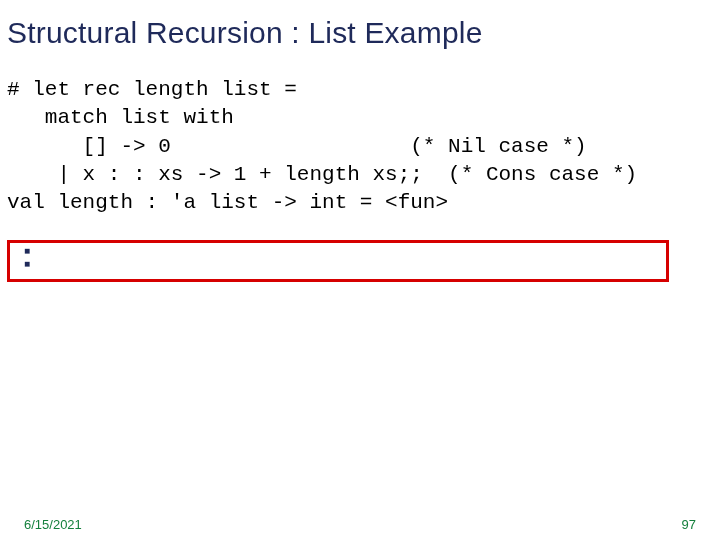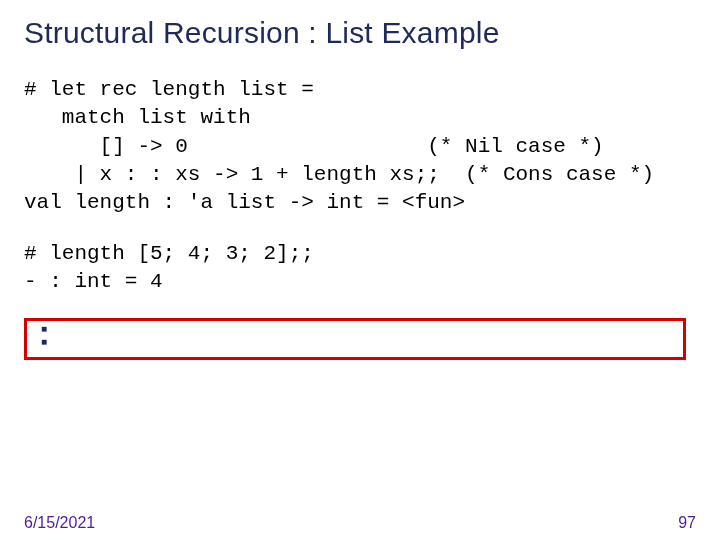--- a/index.html
+++ b/index.html
@@ -5,21 +5,21 @@
   * { margin: 0; padding: 0; box-sizing: border-box; }
   body {
     width: 720px;
     height: 540px;
     background: #ffffff;
     font-family: Arial, Helvetica, sans-serif;
     position: relative;
     overflow: hidden;
   }
   .slide {
-    padding: 16px 24px 0 24px;
+    padding: 16px 24px 0 7px;
     height: 100%;
     position: relative;
   }
   .title {
     color: #1f2a5a;
     font-size: 30px;
     font-weight: 400;
     margin-bottom: 26px;
     letter-spacing: 0.2px;
   }
@@ -53,37 +53,35 @@
     position: relative;
     top: -3px;
   }
   .footer {
     position: absolute;
     bottom: 8px;
     left: 24px;
     right: 24px;
     display: flex;
     justify-content: space-between;
-    font-size: 16px;
-    color: #4c1d95;
+    font-size: 13px;
+    color: #15803d;
   }
 </style>
 </head>
 <body>
 
 <div class="slide">
   <h1 class="title">Structural Recursion : List Example</h1>
 
   <div class="code"># let rec length list =
    match list with
       [] -&gt; 0                   (* Nil case *)
     | x : : xs -&gt; 1 + length xs;;  (* Cons case *)
 val length : 'a list -&gt; int = &lt;fun&gt;</div>
-  <div class="code"># length [5; 4; 3; 2];;
-- : int = 4</div>
 
   <div class="bullets-box">
     <div class="bullet-row">
       <span class="bullet-marker">■</span>
     </div>
     <div class="bullet-row">
       <span class="bullet-marker">■</span>
     </div>
   </div>
 

